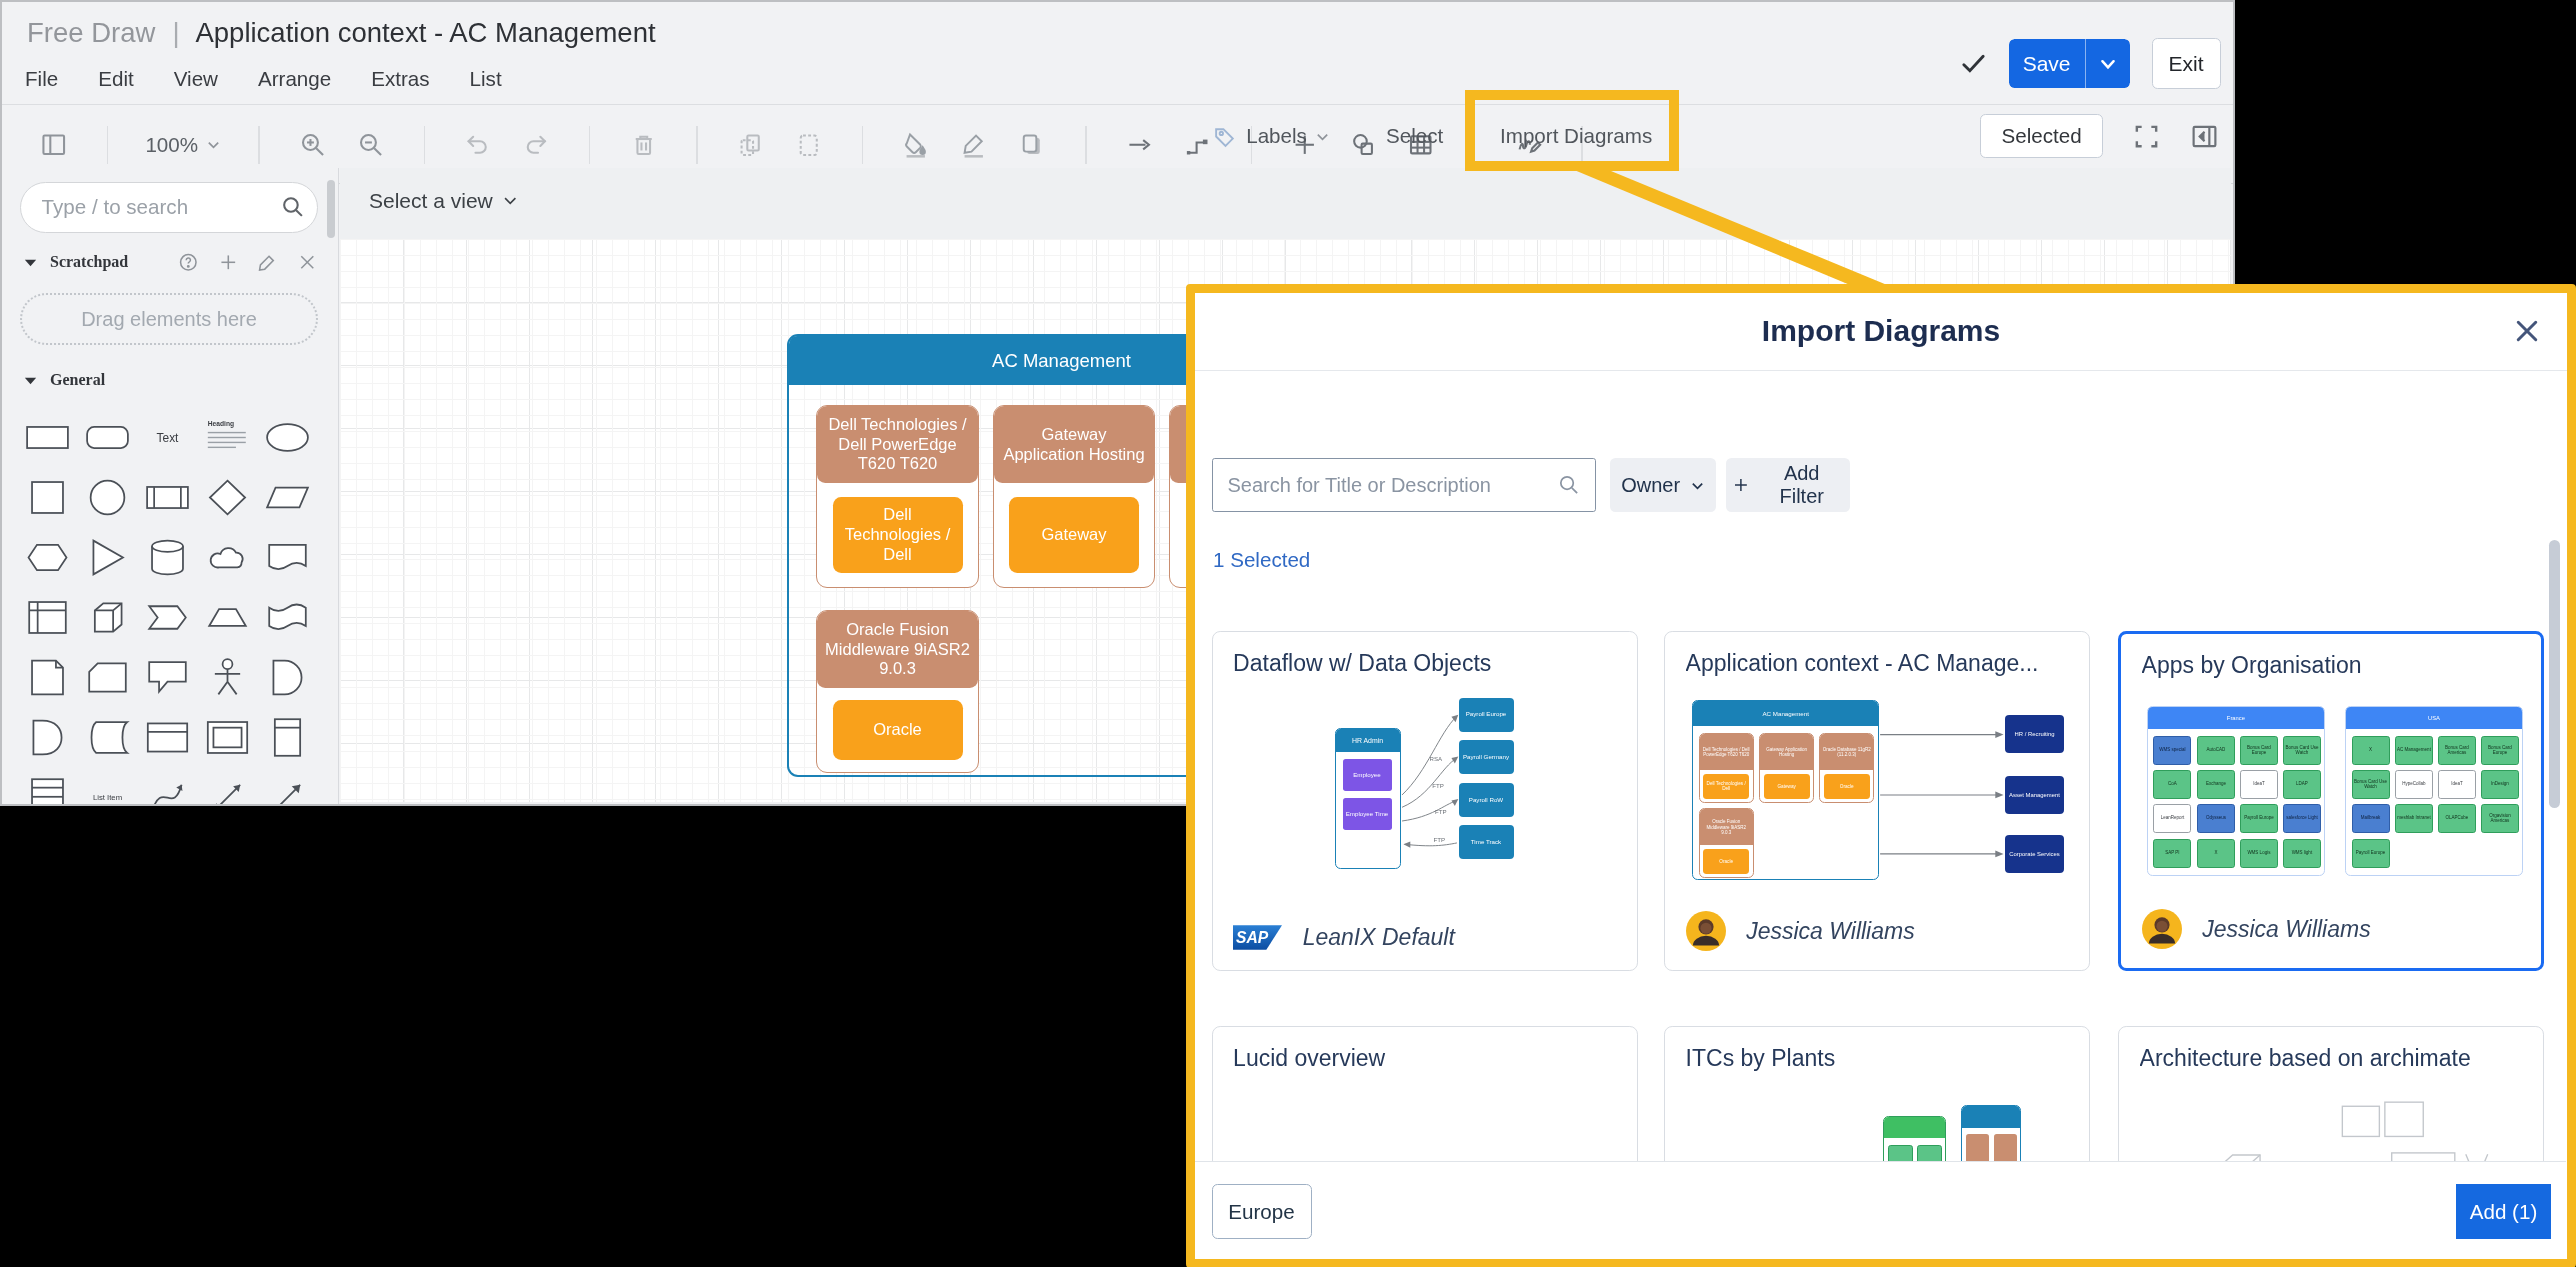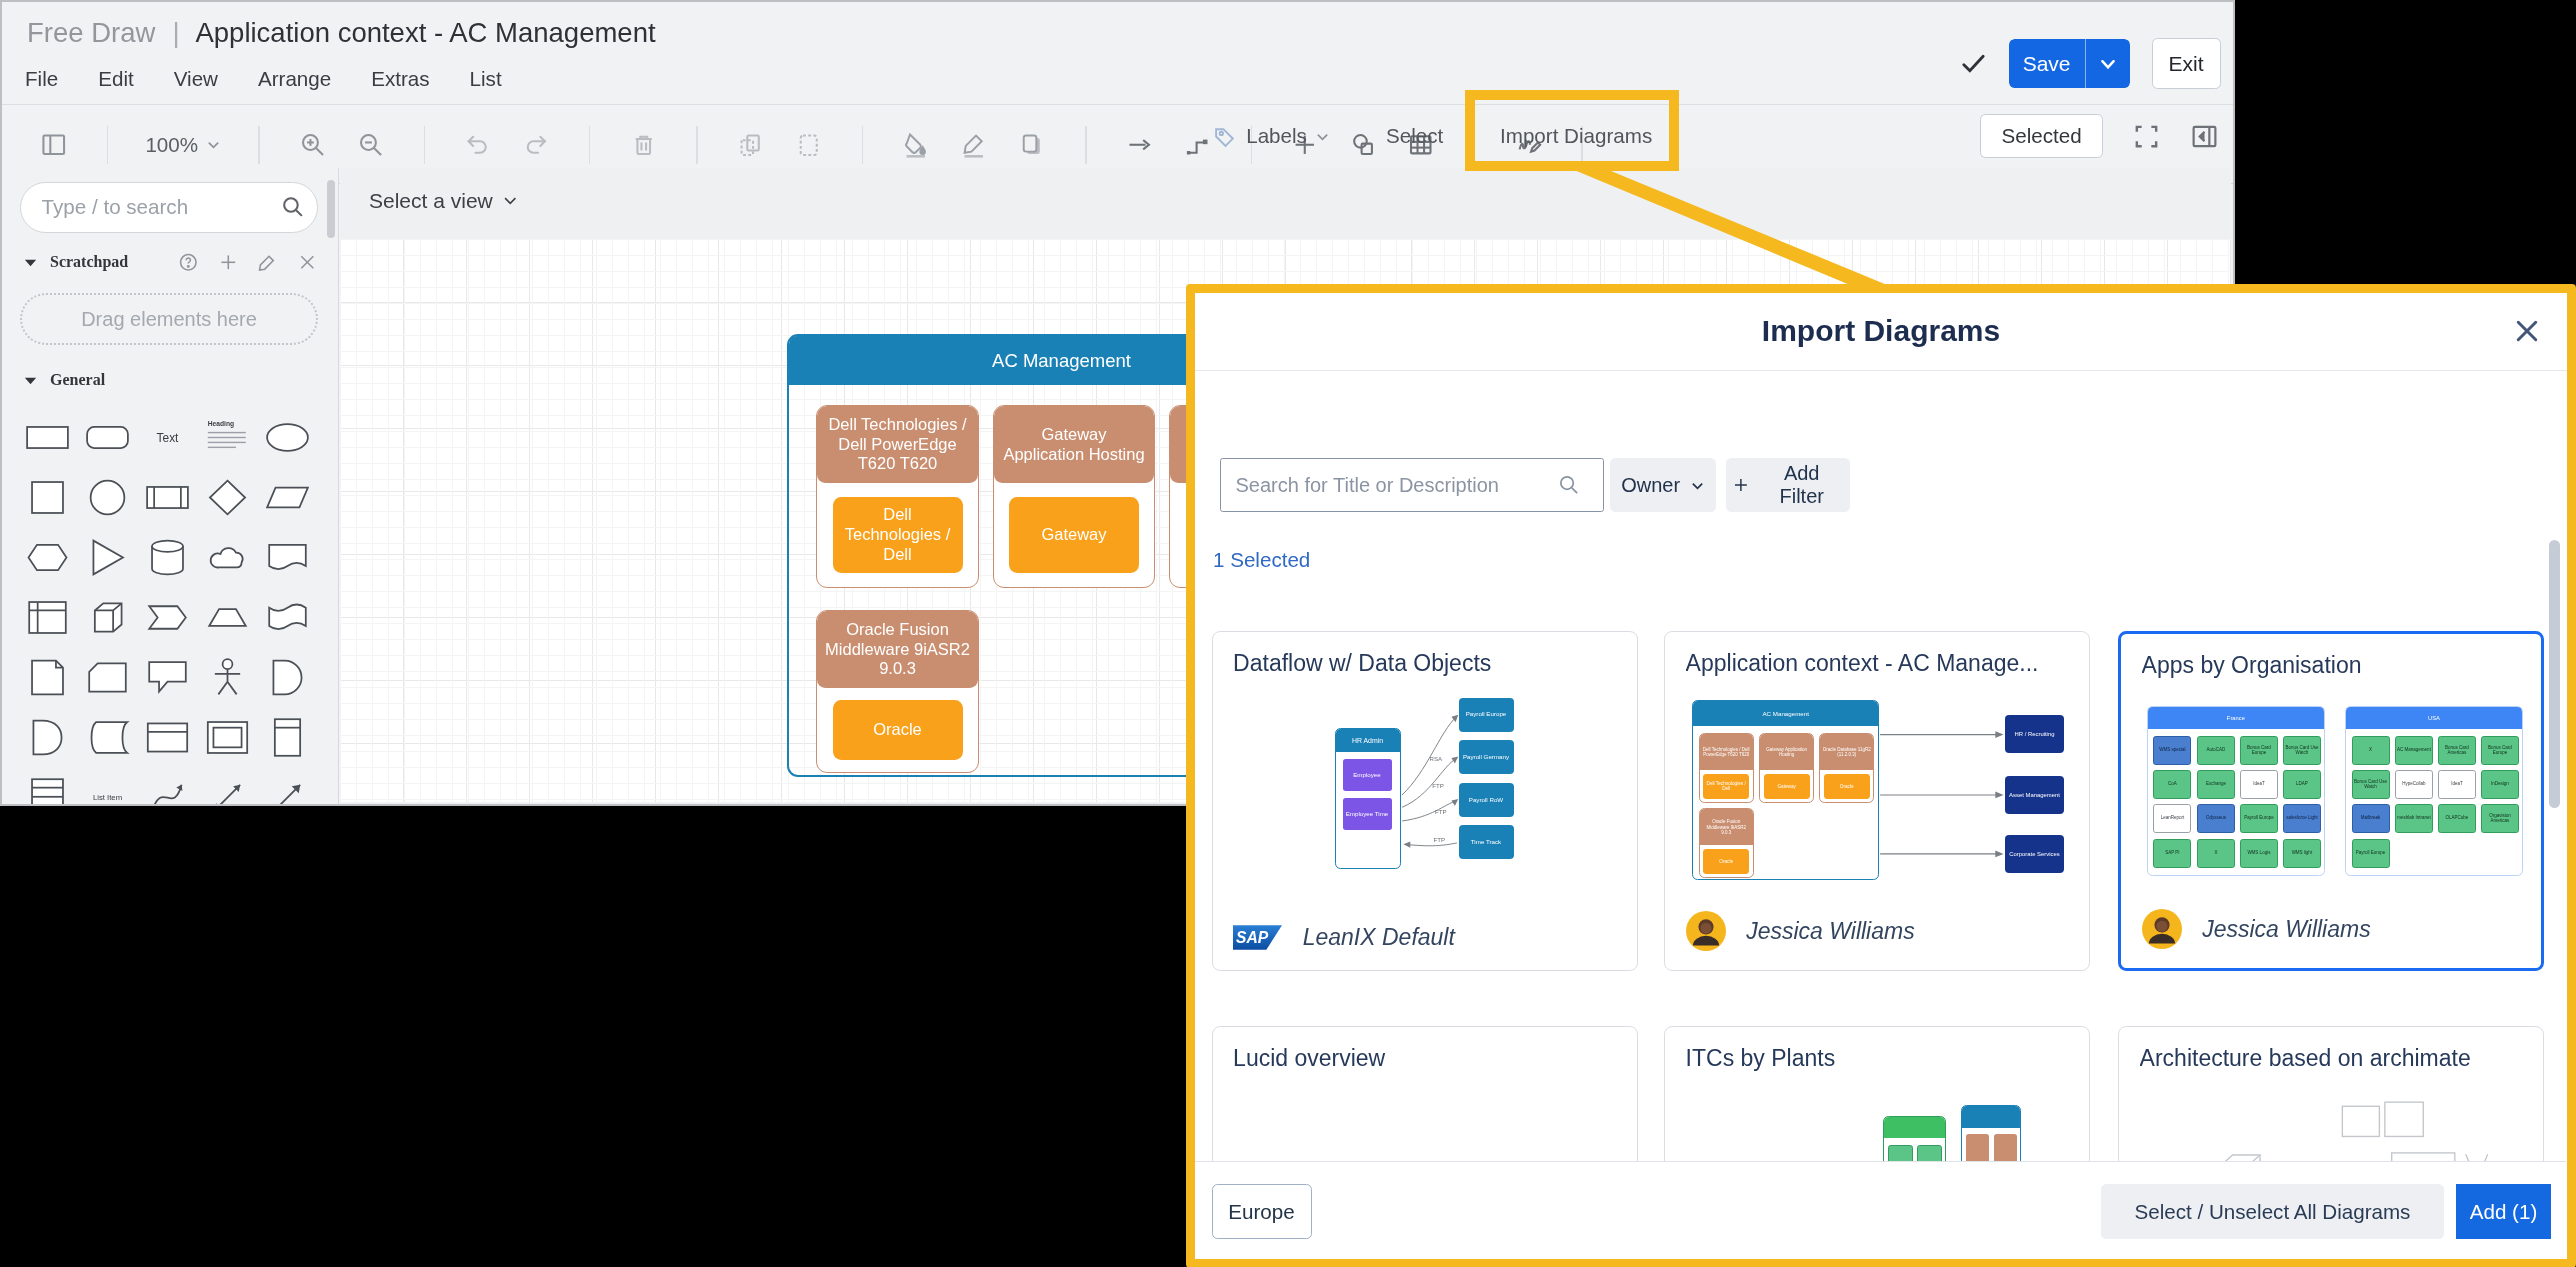--- a/index.html
+++ b/index.html
@@ -88,21 +88,21 @@
          border:9.6px solid #f5b81f;border-radius:4.1px;z-index:6;overflow:hidden;}
   #modal-inner{position:absolute;inset:0;}
   #modal-title{position:absolute;left:0;top:20.6px;width:100%;text-align:center;font-size:30px;
                font-weight:bold;color:#1d2d50;}
   #modal-close{position:absolute;right:25px;top:23px;width:30px;height:30px;cursor:pointer;}
   #modal-divider{position:absolute;left:0;top:77px;width:100%;height:1.4px;background:#e5e8ec;}
   #info-bar{position:absolute;left:16.5px;top:103px;width:1337px;height:48px;background:#e8f1fb;
             border-left:4.1px solid #3b82f6;display:flex;align-items:center;padding-left:18px;
             font-size:20px;color:#22303e;}
   #modal-search{position:absolute;left:16.5px;top:165px;width:384px;height:54px;border:1.4px solid #8593a5;
-                border-radius:2.7px;font-size:20px;color:#15803d;padding:0 44px 0 15px;font-family:inherit;outline:none;margin-left:8px;}
+                border-radius:2.7px;font-size:20px;color:#15803d;padding:0 44px 0 15px;font-family:inherit;outline:none;}
   #modal-search::placeholder{color:#8a94a2;}
   #modal-search-glass{position:absolute;left:362px;top:180px;}
   .filter-btn{position:absolute;top:165px;height:54px;background:#edeff3;border:none;border-radius:5.5px;
               font-size:20px;color:#22334c;display:flex;align-items:center;gap:9.6px;justify-content:center;
               font-family:inherit;cursor:pointer;}
   #owner-btn{left:415px;width:106px;}
   #addfilter-btn{left:531px;width:124px;}
   #selected-count{position:absolute;left:18px;top:255px;font-size:20.6px;color:#3069c4;}
   #cards-clip{position:absolute;left:0;top:338px;width:1371px;height:530px;overflow:hidden;}
   .dcard{position:absolute;width:426px;height:340px;background:#fff;border:1.4px solid #d9dde3;
@@ -851,19 +851,18 @@
     <rect x="370" y="96" width="92" height="70"></rect>
                 <path d="M478,98 l16,38 16,-38"></path>
               </svg>
             </div>
           </div>
         </div>
       <div id="modal-scroll"></div>
 
       <div id="modal-footer">
         <button id="cancel-btn" class="btn">Europe</button>
-        <button id="selectall-btn" class="btn">Select / Unselect All Diagrams</button>
         <button id="add-btn" class="btn">Add (1)</button>
       </div>
     </div>
   </div>
 </div>
 
 
 </body></html>

